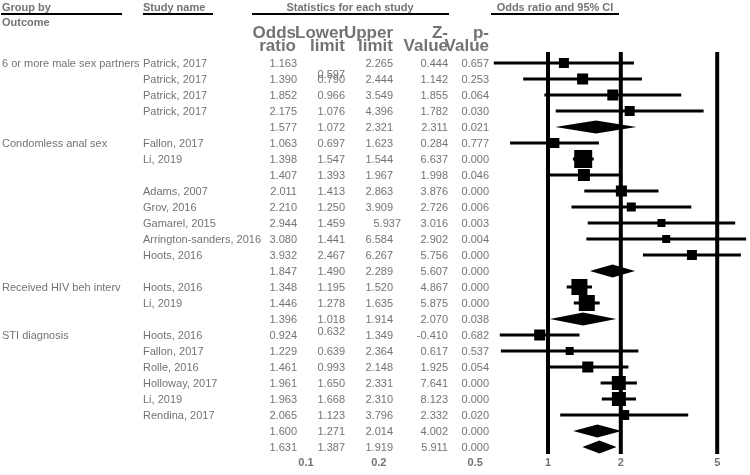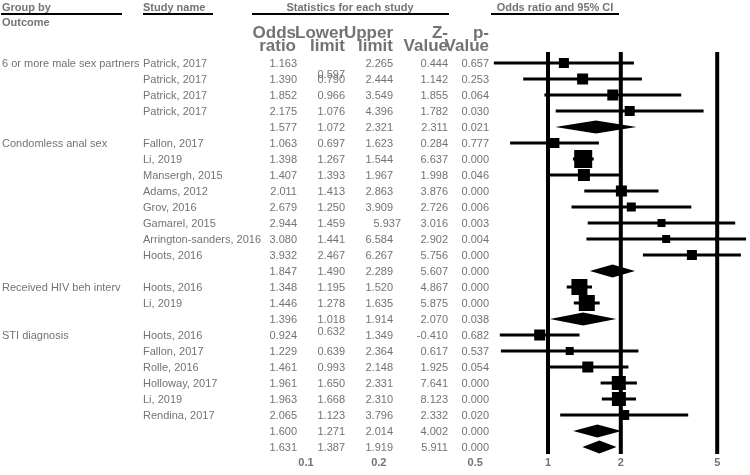--- a/index.html
+++ b/index.html
@@ -95,38 +95,37 @@
       <div class="cell num" style="left: 435px; top: 119px; width: 54px;">0.021</div>
       <div class="cell " style="left: 2px; top: 135px; width: 145px;">Condomless anal sex</div>
       <div class="cell " style="left: 143px; top: 135px; width: 130px;">Fallon, 2017</div>
       <div class="cell num" style="left: 245px; top: 135px; width: 52px;">1.063</div>
       <div class="cell num" style="left: 293px; top: 135px; width: 52px;">0.697</div>
       <div class="cell num" style="left: 341px; top: 135px; width: 52px;">1.623</div>
       <div class="cell num" style="left: 394px; top: 135px; width: 54px;">0.284</div>
       <div class="cell num" style="left: 435px; top: 135px; width: 54px;">0.777</div>
       <div class="cell " style="left: 143px; top: 151px; width: 130px;">Li, 2019</div>
       <div class="cell num" style="left: 245px; top: 151px; width: 52px;">1.398</div>
-      <div class="cell num" style="left: 293px; top: 151px; width: 52px;">1.267</div>
+      <div class="cell num" style="left: 293px; top: 151px; width: 52px;">1.547</div>
       <div class="cell num" style="left: 341px; top: 151px; width: 52px;">1.544</div>
       <div class="cell num" style="left: 394px; top: 151px; width: 54px;">6.637</div>
       <div class="cell num" style="left: 435px; top: 151px; width: 54px;">0.000</div>
-      <div class="cell " style="left: 143px; top: 167px; width: 130px;">Mansergh, 2015</div>
       <div class="cell num" style="left: 245px; top: 167px; width: 52px;">1.407</div>
       <div class="cell num" style="left: 293px; top: 167px; width: 52px;">1.393</div>
       <div class="cell num" style="left: 341px; top: 167px; width: 52px;">1.967</div>
       <div class="cell num" style="left: 394px; top: 167px; width: 54px;">1.998</div>
       <div class="cell num" style="left: 435px; top: 167px; width: 54px;">0.046</div>
-      <div class="cell " style="left: 143px; top: 183px; width: 130px;">Adams, 2012</div>
+      <div class="cell " style="left: 143px; top: 183px; width: 130px;">Adams, 2007</div>
       <div class="cell num" style="left: 245px; top: 183px; width: 52px;">2.011</div>
       <div class="cell num" style="left: 293px; top: 183px; width: 52px;">1.413</div>
       <div class="cell num" style="left: 341px; top: 183px; width: 52px;">2.863</div>
       <div class="cell num" style="left: 394px; top: 183px; width: 54px;">3.876</div>
       <div class="cell num" style="left: 435px; top: 183px; width: 54px;">0.000</div>
       <div class="cell " style="left: 143px; top: 199px; width: 130px;">Grov, 2016</div>
-      <div class="cell num" style="left: 245px; top: 199px; width: 52px;">2.679</div>
+      <div class="cell num" style="left: 245px; top: 199px; width: 52px;">2.210</div>
       <div class="cell num" style="left: 293px; top: 199px; width: 52px;">1.250</div>
       <div class="cell num" style="left: 341px; top: 199px; width: 52px;">3.909</div>
       <div class="cell num" style="left: 394px; top: 199px; width: 54px;">2.726</div>
       <div class="cell num" style="left: 435px; top: 199px; width: 54px;">0.006</div>
       <div class="cell " style="left: 143px; top: 215px; width: 130px;">Gamarel, 2015</div>
       <div class="cell num" style="left: 245px; top: 215px; width: 52px;">2.944</div>
       <div class="cell num" style="left: 293px; top: 215px; width: 52px;">1.459</div>
       <div class="cell num" style="left: 341px; top: 215px; width: 52px; padding-left: 8px;">5.937</div>
       <div class="cell num" style="left: 394px; top: 215px; width: 54px;">3.016</div>
       <div class="cell num" style="left: 435px; top: 215px; width: 54px;">0.003</div>

